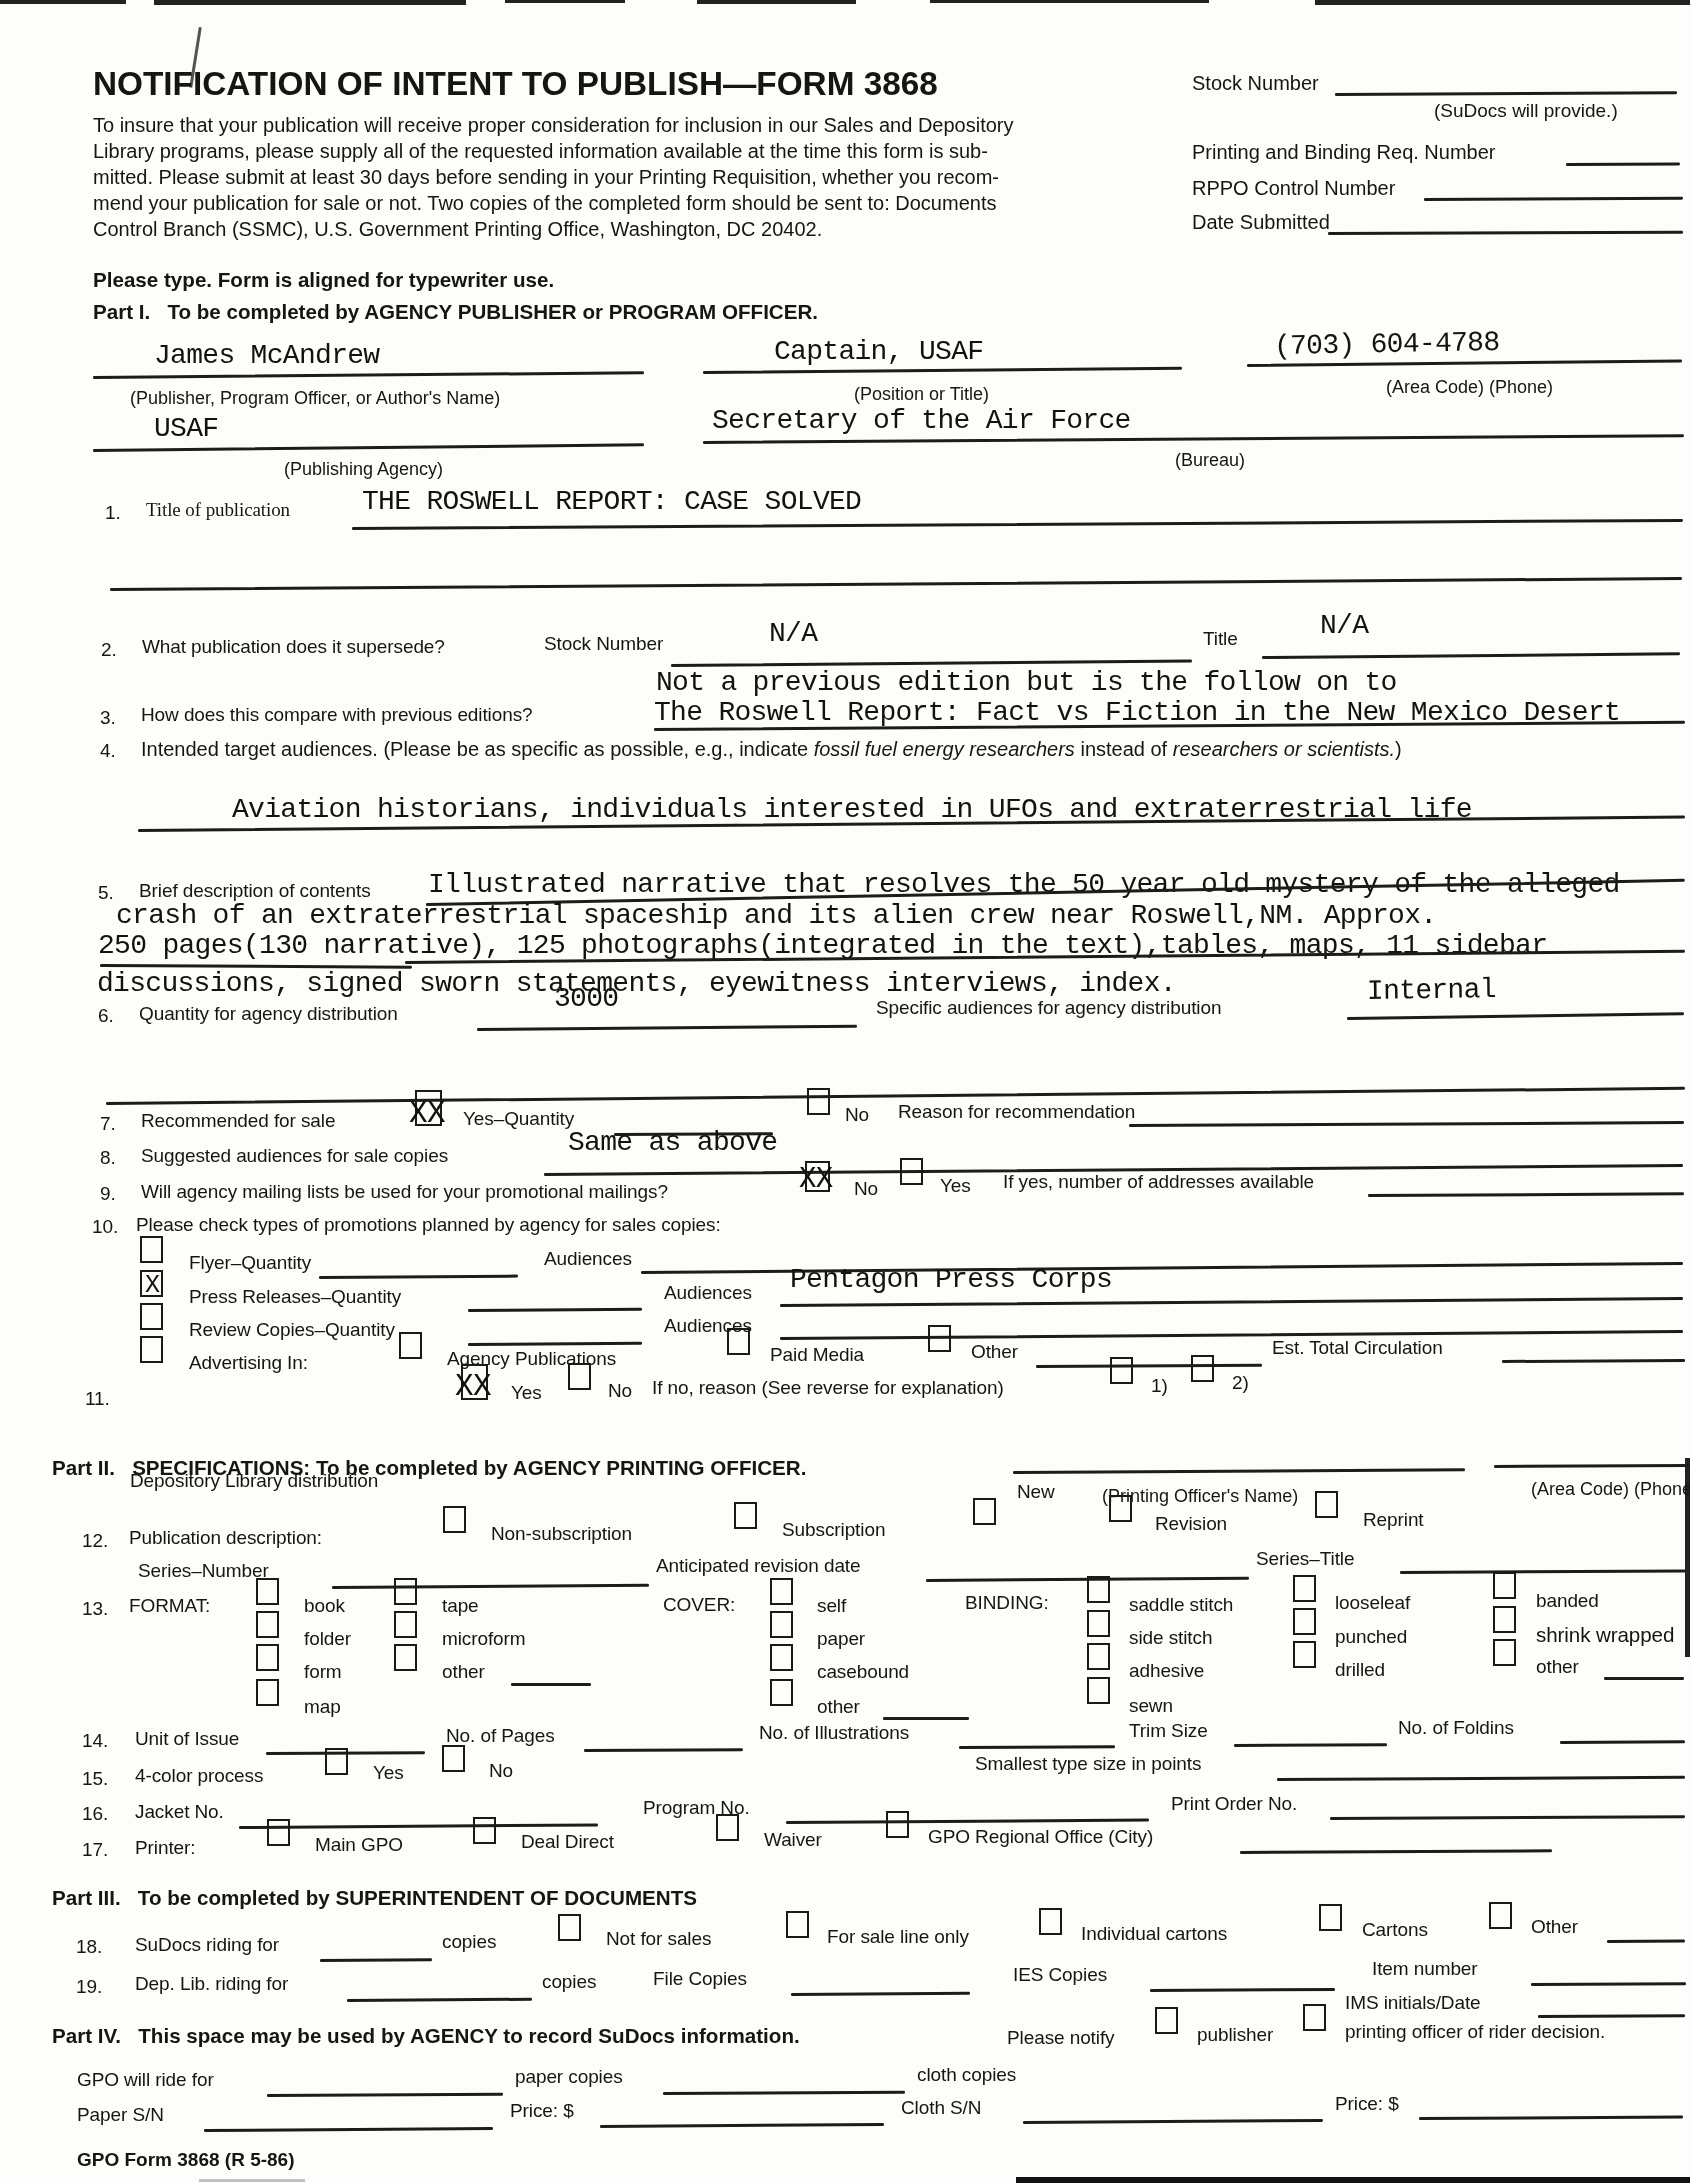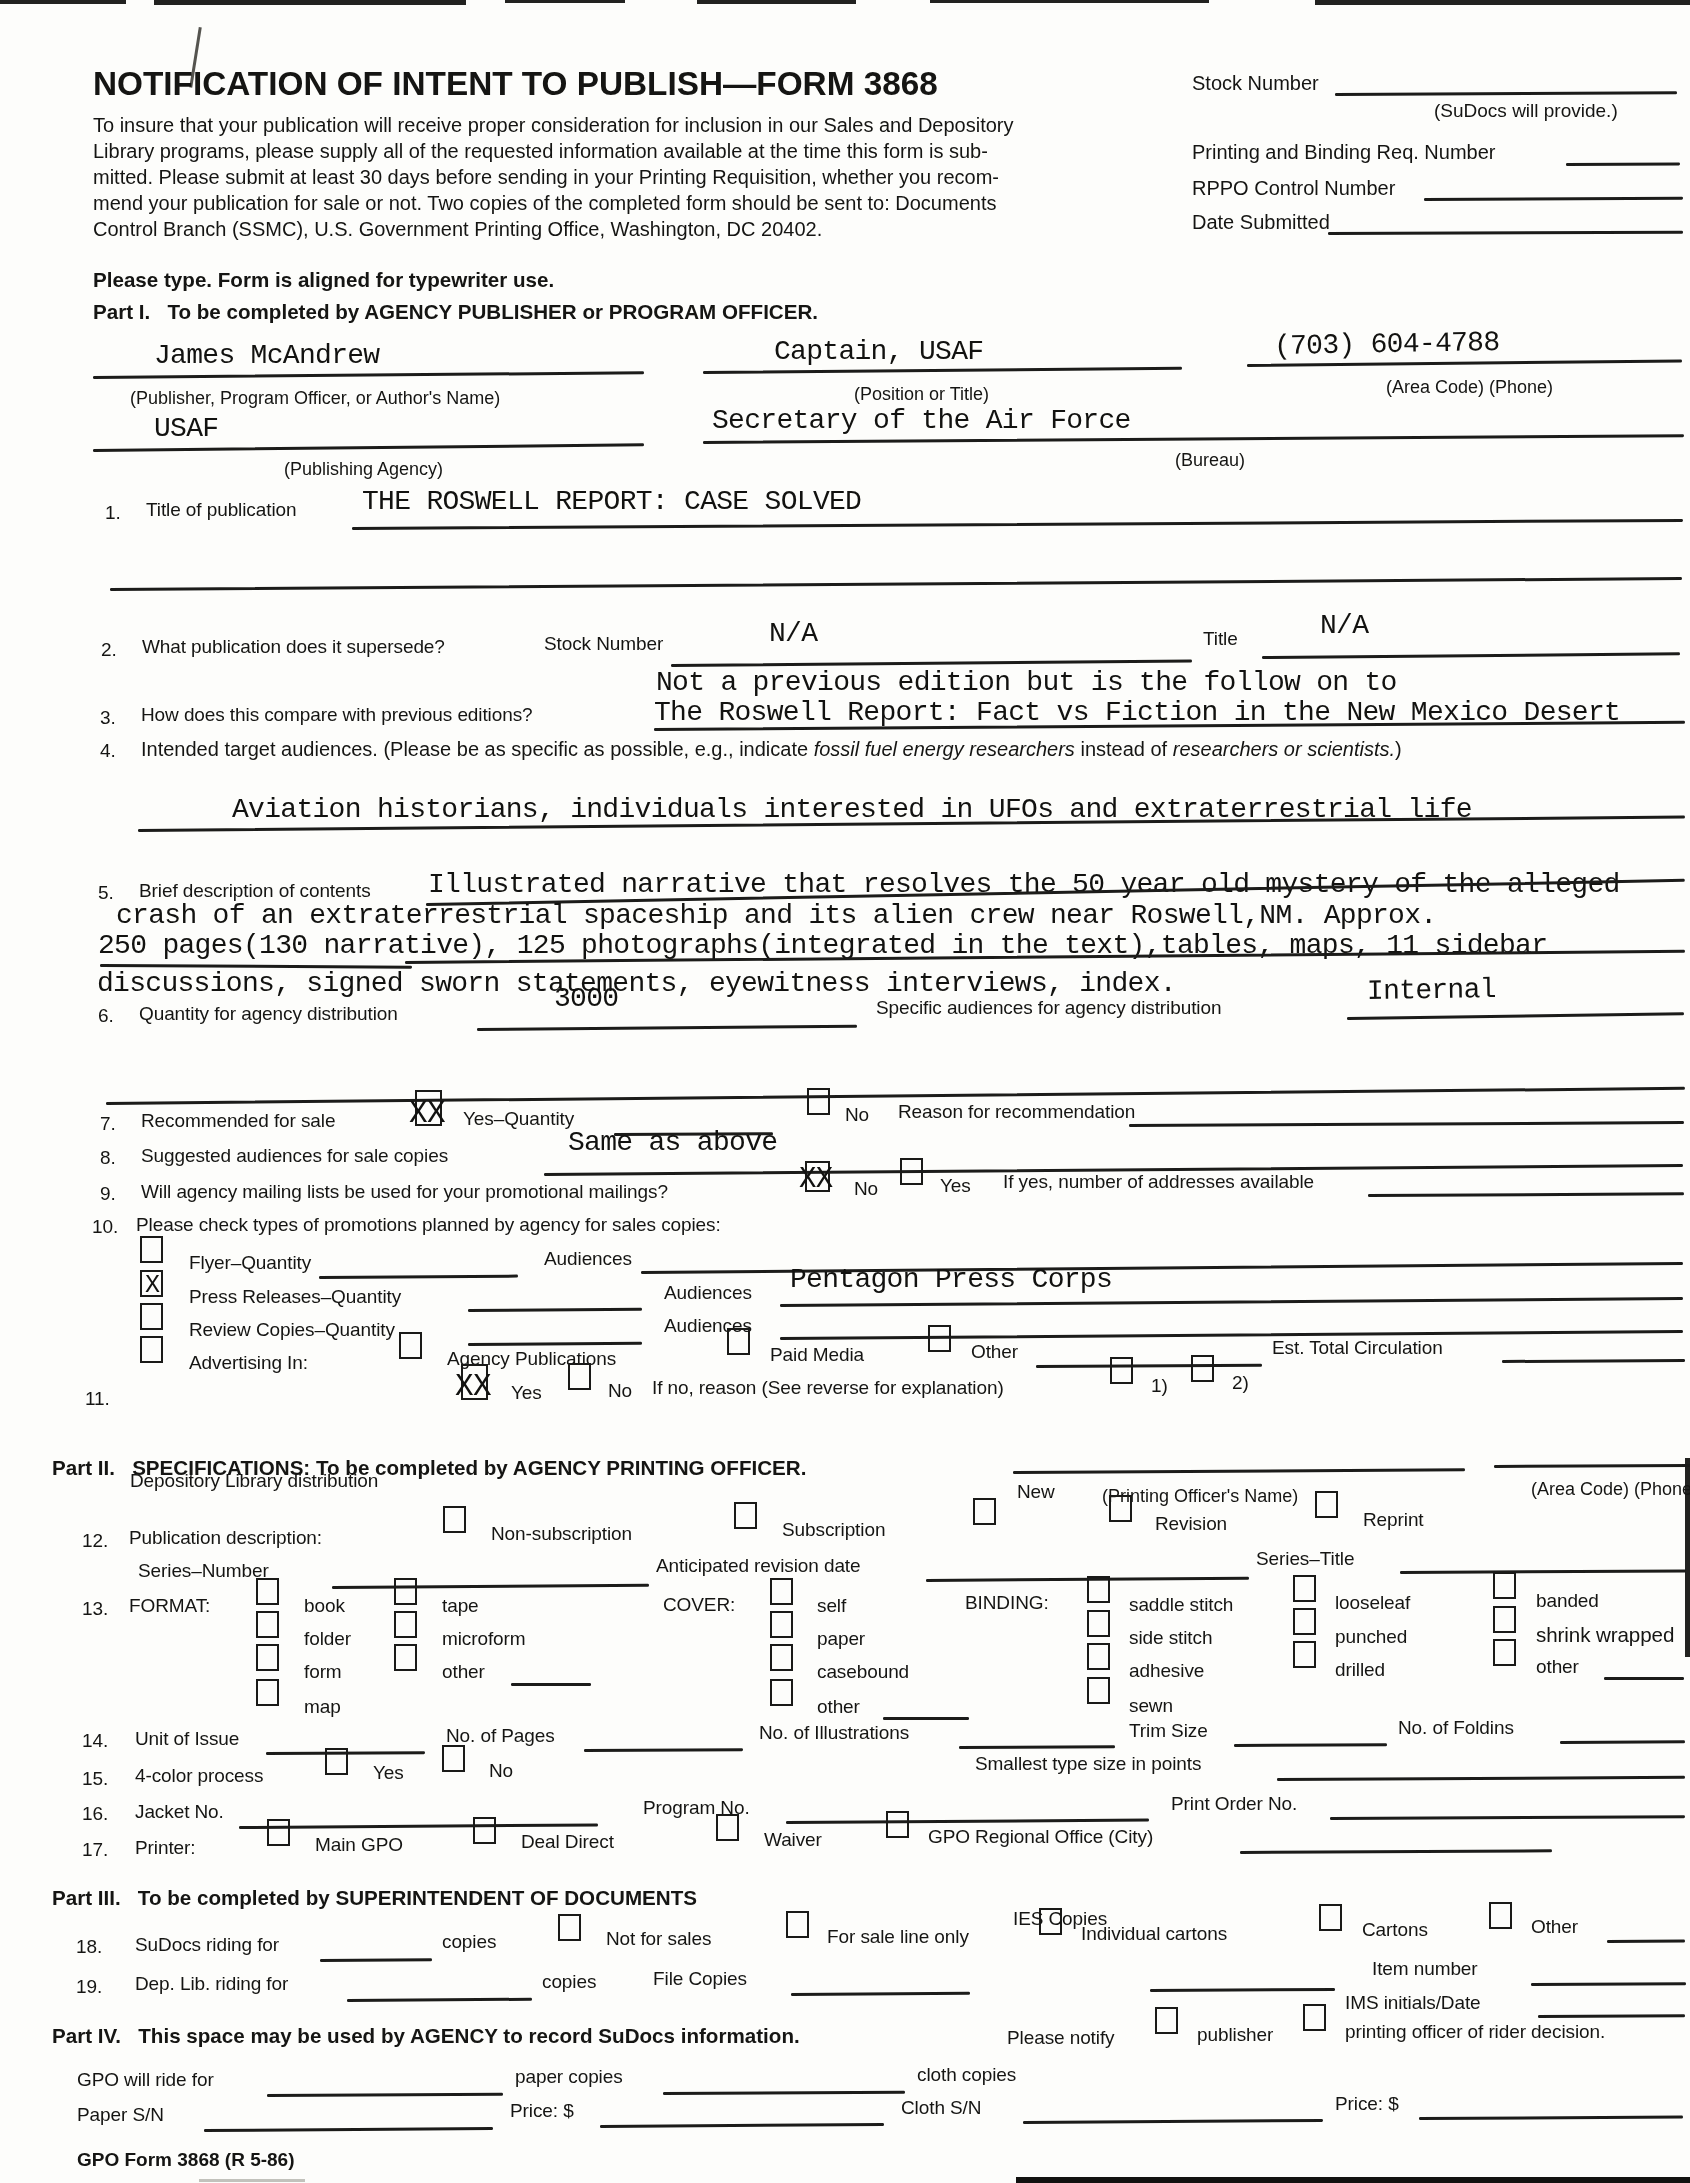--- a/index.html
+++ b/index.html
@@ -67,21 +67,21 @@
   <div class="abs sm" style="left:854px;top:384px;">(Position or Title)</div>
   <div class="abs sm" style="left:1386px;top:377px;">(Area Code) (Phone)</div>
   <div class="abs typed" style="left:154px;top:413px;">USAF</div>
   <div class="abs typed" style="left:712px;top:405px;">Secretary of the Air Force</div>
   <div class="ln" style="left:93px;top:449px;width:551px;transform:rotate(-0.6deg);"></div>
   <div class="ln" style="left:703px;top:441px;width:981px;transform:rotate(-0.4deg);"></div>
   <div class="abs sm" style="left:284px;top:459px;">(Publishing Agency)</div>
   <div class="abs sm" style="left:1175px;top:450px;">(Bureau)</div>
 
   <div class="abs lbl" style="left:105px;top:502px;">1.</div>
-  <div class="abs lbl" style="left:146px;top:499px;">Title of publication</div>
+  <div class="abs lbl" style="left:146px;top:499px;font-family:Liberation Serif, serif;">Title of publication</div>
   <div class="abs typed" style="left:362px;top:486px;">THE ROSWELL REPORT:  CASE SOLVED</div>
   <div class="ln" style="left:352px;top:527px;width:1331px;transform:rotate(-0.35deg);"></div>
   <div class="ln" style="left:110px;top:588px;width:1572px;transform:rotate(-0.4deg);"></div>
 
   <div class="abs lbl" style="left:101px;top:639px;">2.</div>
   <div class="abs lbl" style="left:142px;top:636px;">What publication does it supersede?</div>
   <div class="abs lbl" style="left:544px;top:633px;">Stock Number</div>
   <div class="abs typed" style="left:769px;top:618px;">N/A</div>
   <div class="ln" style="left:671px;top:664px;width:521px;transform:rotate(-0.5deg);"></div>
   <div class="abs lbl" style="left:1203px;top:628px;">Title</div>
@@ -333,21 +333,21 @@
   <div class="cb" style="left:1489px;top:1902px;"></div>
   <div class="abs lbl" style="left:1531px;top:1916px;">Other</div>
   <div class="ln" style="left:1607px;top:1940px;width:78px;transform:rotate(-0.3deg);"></div>
 
   <div class="abs lbl" style="left:76px;top:1976px;">19.</div>
   <div class="abs lbl" style="left:135px;top:1973px;">Dep. Lib. riding for</div>
   <div class="ln" style="left:347px;top:1999px;width:185px;transform:rotate(-0.4deg);"></div>
   <div class="abs lbl" style="left:542px;top:1971px;">copies</div>
   <div class="abs lbl" style="left:653px;top:1968px;">File Copies</div>
   <div class="ln" style="left:791px;top:1993px;width:179px;transform:rotate(-0.4deg);"></div>
-  <div class="abs lbl" style="left:1013px;top:1908px;">IES Copies</div>
+  <div class="abs lbl" style="left:1013px;top:1964px;">IES Copies</div>
   <div class="ln" style="left:1150px;top:1989px;width:185px;transform:rotate(-0.3deg);"></div>
   <div class="abs lbl" style="left:1372px;top:1958px;">Item number</div>
   <div class="ln" style="left:1531px;top:1983px;width:155px;transform:rotate(-0.3deg);"></div>
 
   <div class="abs lbl" style="left:1345px;top:1992px;">IMS initials/Date</div>
   <div class="ln" style="left:1538px;top:2015px;width:147px;transform:rotate(-0.3deg);"></div>
   <div class="abs hd" style="left:52px;top:2024px;">
     <span>Part IV.</span>&nbsp;&nbsp;
     <span>This space may be used by AGENCY to record SuDocs information.</span>
   </div>

